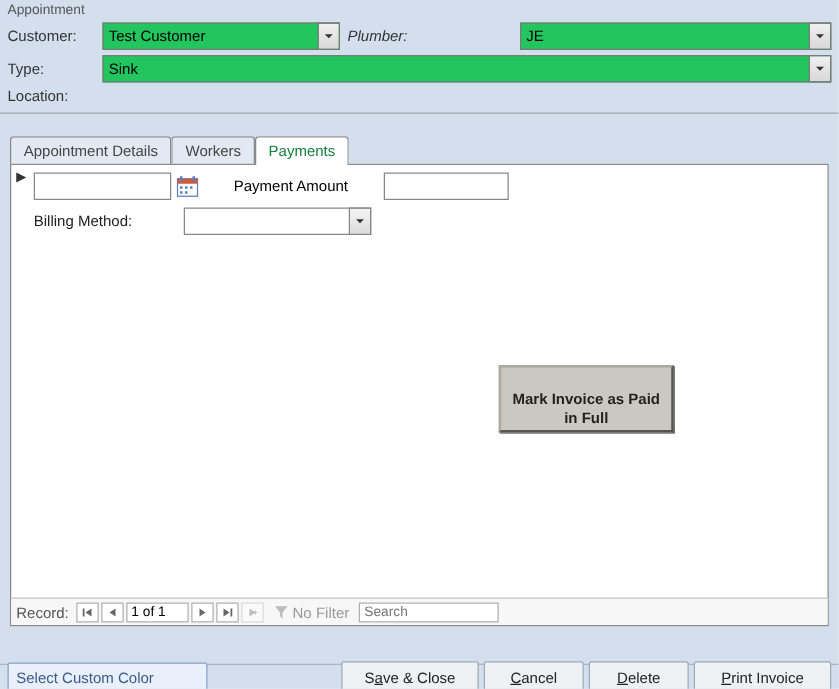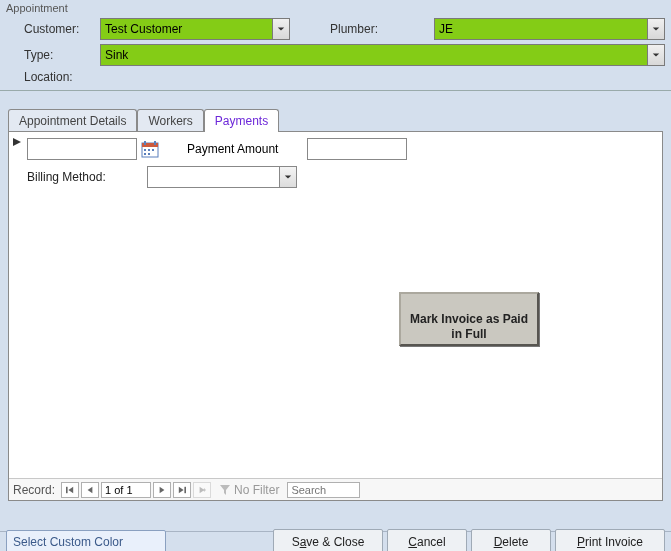--- a/index.html
+++ b/index.html
@@ -1,27 +1,27 @@
 <!DOCTYPE html>
 <html><head>
 <meta charset="utf-8">
 <style>
   * { box-sizing: border-box; font-family: "Segoe UI", Tahoma, sans-serif; font-size: 12px; }
   body { margin: 0; padding: 0; width: 671px; height: 551px; background: #d4dfed; overflow: hidden; }
   .window { width: 671px; height: 551px; position: relative; border-radius: 27px; }
   .title { padding: 2px 6px 0 6px; color: #555; font-size: 11px; }
-  .header-grid { padding: 4px 6px 6px 24px; display: grid; grid-template-columns: 70px 190px 86px 40px auto; row-gap: 4px; column-gap: 6px; align-items: center; border-bottom: 1px solid #9aa; }
+  .header-grid { padding: 4px 6px 6px 6px; display: grid; grid-template-columns: 70px 190px 86px 40px auto; row-gap: 4px; column-gap: 6px; align-items: center; border-bottom: 1px solid #9aa; }
   .hdr-label { color: #333; }
   .combo { position: relative; }
-  .combo input { width: 100%; height: 22px; padding: 1px 20px 1px 4px; border: 1px solid #7a7a7a; background: #84cc16; }
+  .combo input { width: 100%; height: 22px; padding: 1px 20px 1px 4px; border: 1px solid #7a7a7a; background: #22c55e; }
   .combo .arrow { position: absolute; right: 0; top: 0; width: 18px; height: 22px; background: linear-gradient(#f0f0f0,#d8d8d8); border: 1px solid #7a7a7a; display: flex; align-items: center; justify-content: center; cursor: pointer; }
   .combo .arrow svg { width: 8px; height: 8px; }
   .tabs-row { margin: 17px 8px 0 8px; display: flex; align-items: flex-end; }
   .tab { padding: 4px 10px; border: 1px solid #8a8a8a; border-bottom: none; background: #e3e9f2; margin-right: 0px; color: #444; cursor: pointer; position: relative; top: 1px; border-radius: 3px 3px 0 0; }
-  .tab.active { background: #fff; color: #6d28d9; z-index: 2; }
+  .tab.active { background: #fff; color: #15803d; z-index: 2; }
   .tab-pane { margin: 0 8px; border: 1px solid #8a8a8a; background: #fff; height: 370px; position: relative; z-index: 1; }
   .record-indicator { position: absolute; left: 3px; top: 4px; width: 10px; height: 10px; }
   .record-indicator svg { width: 10px; height: 10px; }
   .pay-area { padding: 6px 8px 8px 18px; }
   .row { display: flex; align-items: center; margin-bottom: 6px; }
   .lbl { width: 120px; color: #222; }
   .txt { height: 22px; border: 1px solid #888; padding: 1px 4px; background: #fff; }
   .calendar-icon { width: 18px; height: 18px; margin-left: 4px; cursor: pointer; }
   .calendar-icon svg { width: 18px; height: 18px; }
   .mid-gap { width: 28px; }
@@ -30,21 +30,21 @@
   .small-combo input { width: 150px; height: 22px; border: 1px solid #888; padding: 1px 20px 1px 4px; background: #fff; }
   .small-combo .ar { position: absolute; right: 0; top: 0; width: 18px; height: 22px; background: linear-gradient(#f4f4f4,#dcdcdc); border: 1px solid #888; display:flex;align-items:center;justify-content:center;cursor:pointer; }
   .mark-btn { position: absolute; left: 390px; top: 160px; width: 140px; height: 54px; background: #cac8c0; border: 2px outset #aba89e; text-align: center; display: flex; align-items: flex-end; justify-content: center; cursor: pointer; box-shadow: 1px 1px 0 #777; }
   .mark-btn span { font-weight: bold; color: #222; line-height: 1.3; }
   .nav-bar { position: absolute; left: 0; right: 0; bottom: 0; height: 22px; background: #f7f7f7; border-top: 1px solid #c8c8c8; display: flex; align-items: center; padding: 0 4px; gap: 2px; font-size: 11px; color: #555; }
   .nav-bar .lblr { margin-right: 4px; }
   .nav-btn { width: 18px; height: 16px; background: #fff; border: 1px solid #b0b0b0; display: inline-flex; align-items: center; justify-content: center; cursor: pointer; }
   .nav-btn svg { width: 8px; height: 8px; fill: #666; }
   .rec-input { width: 50px; height: 16px; border: 1px solid #b0b0b0; padding: 0 3px; font-size: 11px; }
   .nofilter { color: #999; margin: 0 6px; display: flex; align-items: center; gap: 3px; }
-  .search-box { width: 73px; height: 16px; border: 1px solid #b0b0b0; padding: 0 3px; font-size: 11px; color: #999; }
+  .search-box { width: 112px; height: 16px; border: 1px solid #b0b0b0; padding: 0 3px; font-size: 11px; color: #999; }
   .bottom-bar { position: absolute; left: 0; right: 0; bottom: 0; height: 20px; background: #d4dfed; border-top: 1px solid #a8b4c4; display: flex; align-items: center; padding: 0 6px; }
   .color-btn { width: 160px; height: 24px; background: #e9f0fb; border: 1px solid #8aa0c0; text-align: left; padding-left: 6px; color: #3b5a8a; cursor: pointer; border-radius: 2px; }
   .spacer { flex: 1; }
   .act-btn { width: 110px; height: 26px; background: #eef1f4; border: 1px solid #9faab6; margin-left: 4px; cursor: pointer; color: #222; border-radius: 2px; }
   .act-btn .ul { text-decoration: underline; }
 </style>
 </head>
 <body>
 
 <div class="window">
@@ -53,21 +53,21 @@
   <div class="header-grid">
     <div class="hdr-label">Customer:</div>
     <div class="combo">
       <input type="text" value="Test Customer" style="">
       <div class="arrow">
           <svg viewBox="0 0 10 10">
             <path d="M1 3 L5 7 L9 3 Z" fill="#333"></path>
           </svg>
         </div>
     </div>
-    <div class="hdr-label" style="text-align:right;padding-right:4px;">Plumber:</div>
+    <div class="hdr-label" style="text-align:left;padding-right:4px;font-style:italic;">Plumber:</div>
     <div></div>
     <div class="combo">
       <input type="text" value="JE" style="">
       <div class="arrow">
           <svg viewBox="0 0 10 10">
             <path d="M1 3 L5 7 L9 3 Z" fill="#333"></path>
           </svg>
         </div>
     </div>
 

